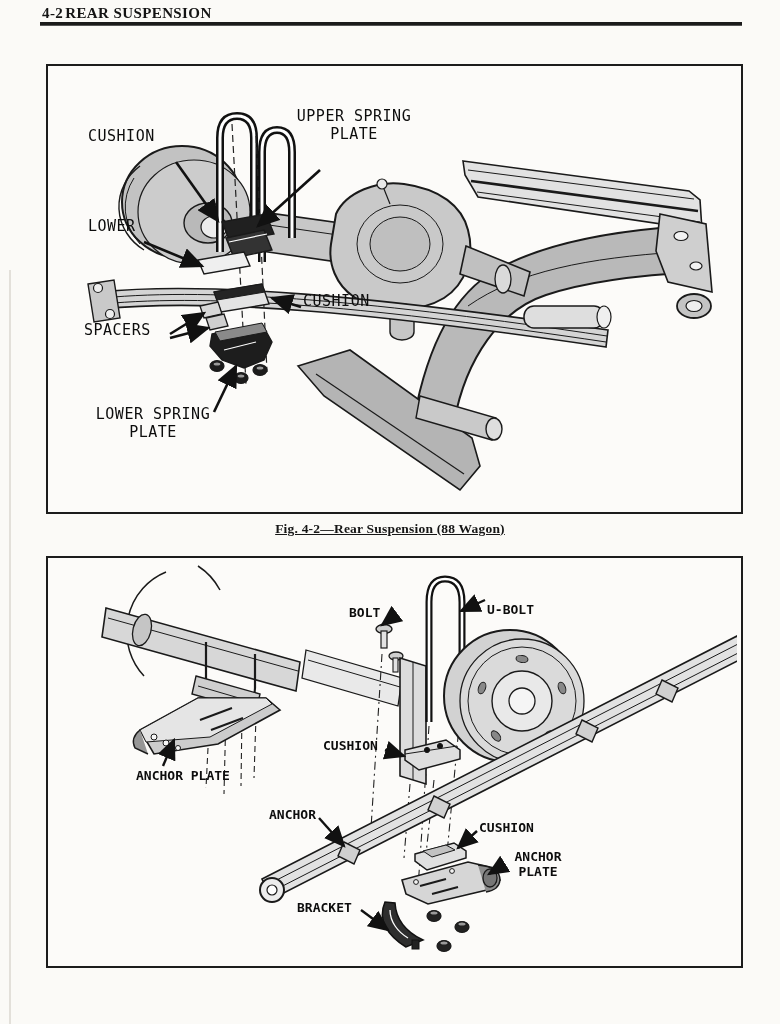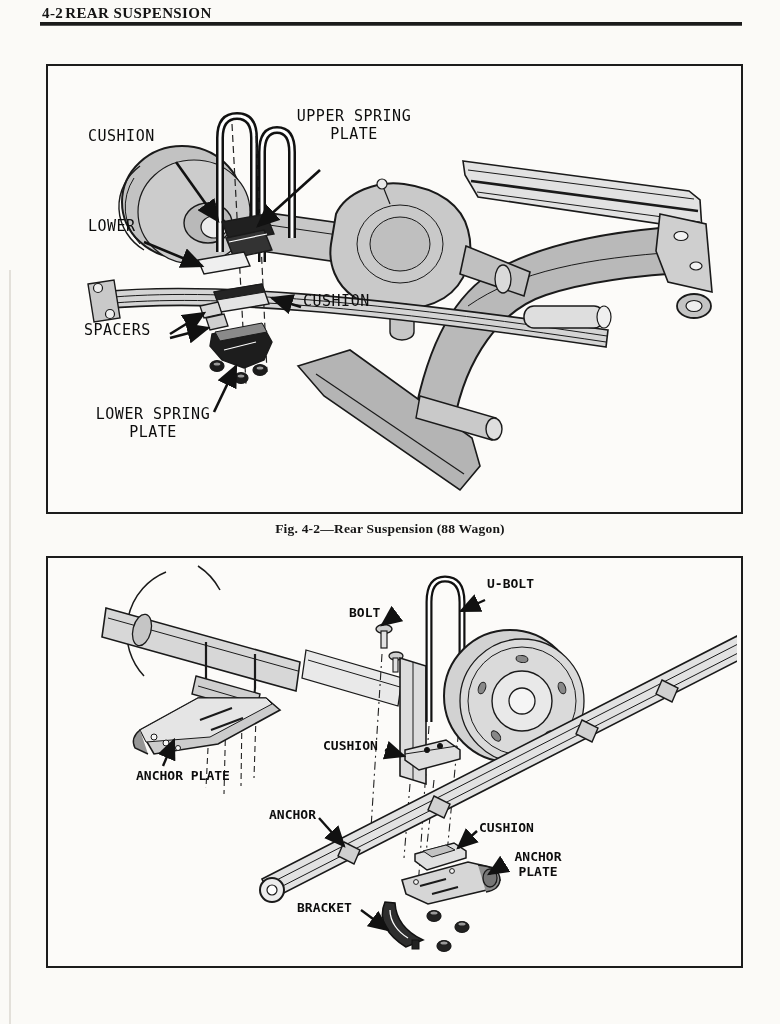--- a/index.html
+++ b/index.html
@@ -15,40 +15,40 @@
   .hdr-rule{position:absolute;left:40px;top:22px;width:702px;height:3px;
        background:#1b1b1b;border-bottom:1px solid #555;}
   
   .figbox{position:absolute;left:46px;width:693px;border:2px solid #1c1c1c;
        background:#fcfbf9;}
   #fig1{top:64px;height:446px;}
   #fig2{top:556px;height:408px;}
   .figbox svg{position:absolute;left:0;top:0;}
   
   .caption{position:absolute;left:0;width:780px;text-align:center;
-       font-weight:bold;font-size:13.5px;color:#161616;letter-spacing:.2px;}
+       font-weight:bold;font-size:13.5px;color:#161616;letter-spacing:.2px;text-decoration:underline;}
   #cap1{top:521px;}
   #cap2{top:977px;}
   
   .lbl{position:absolute;color:#0d0d0d;white-space:nowrap;line-height:1.18;}
   .f1{font-family:"DejaVu Sans Mono", monospace;font-size:15px;
       letter-spacing:.5px;font-weight:500;}
   .f2{font-family:"DejaVu Sans Mono", monospace;font-size:13px;
       letter-spacing:0;font-weight:bold;}
   .ctr{text-align:center;}
   
   #l1-cushion1{left:40px;top:62px;}
   #l1-upper{left:226px;top:42px;width:160px;}
   #l1-shim{left:40px;top:152px;}
   #l1-cushion2{left:255px;top:227px;}
   #l1-spacers{left:36px;top:256px;}
   #l1-lower{left:22px;top:340px;width:166px;}
   
   #l2-bolt{left:301px;top:47px;}
-  #l2-ubolt{left:439px;top:18px;}
+  #l2-ubolt{left:439px;top:44px;}
   #l2-cushion1{left:275px;top:180px;}
   #l2-anchor1{left:88px;top:210px;}
   #l2-spring{left:221px;top:249px;}
   #l2-cushion2{left:431px;top:262px;}
   #l2-anchor2{left:459px;top:291px;width:62px;text-align:center;}
   #l2-bracket{left:249px;top:342px;}
 </style>
 </head>
 <body>
 

